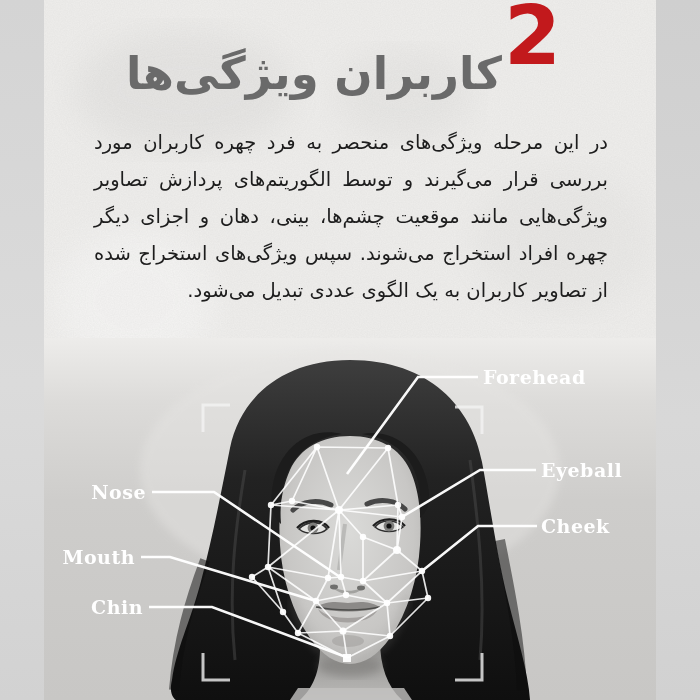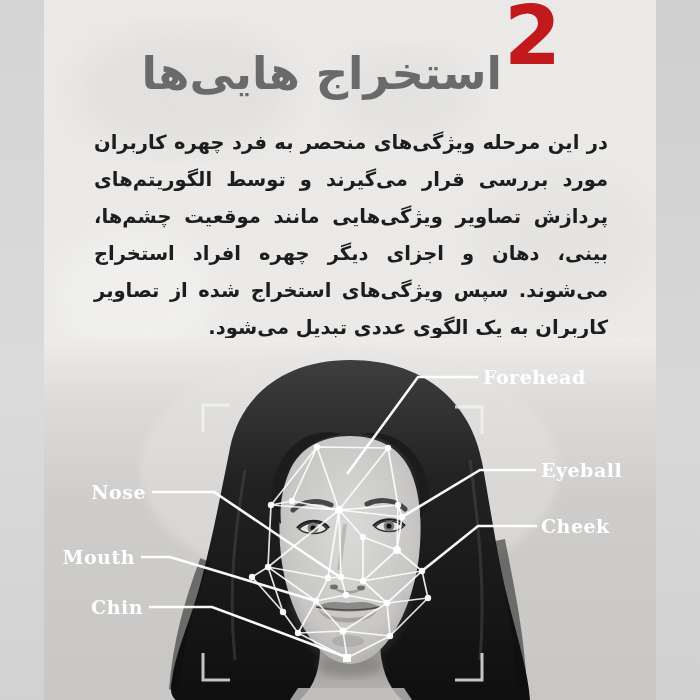--- a/index.html
+++ b/index.html
@@ -9,21 +9,21 @@
   .margin-band{position:absolute;top:0;height:700px;}
   .margin-band.left{left:0;width:44px;background:linear-gradient(180deg,#d4d4d4,#dbdbdb 55%,#d2d2d2);}
   .margin-band.right{right:0;width:44px;background:linear-gradient(180deg,#cfcfcf,#d8d8d8 60%,#d1d1d1);}
   .poster{position:absolute;left:44px;top:0;width:612px;height:700px;background:#efeeec;}
   .texture{position:absolute;left:0;top:0;}
   .step-number{position:absolute;left:504px;top:-6px;font-size:82px;line-height:84px;
                font-weight:bold;color:#c2191c;letter-spacing:-2px;}
   .page-title{position:absolute;right:198px;top:16px;font-size:45px;line-height:56px;
               font-weight:bold;color:#6a6a6a;direction:rtl;white-space:nowrap;}
   .intro-text{position:absolute;left:94px;top:124px;width:514px;direction:rtl;
-              text-align:justify;font-weight:bold;font-size:19.5px;line-height:37px;
+              text-align:justify;font-weight:normal;font-size:19.5px;line-height:37px;
               color:#1d1d1d;margin:0;}
   .figure-svg{position:absolute;left:44px;top:338px;}
   .mesh-line{stroke:#ffffff;stroke-opacity:.88;stroke-width:1.7;fill:none;}
   .callout{stroke:#ffffff;stroke-width:2.6;fill:none;stroke-opacity:.97;}
   .bracket{stroke:#f3f3f2;stroke-width:3;fill:none;stroke-opacity:.8;}
   .mesh-dot{fill:#ffffff;fill-opacity:.95;}
   .feature-label{font-family:"DejaVu Serif",serif;font-weight:bold;font-size:19px;
                  fill:#ffffff;letter-spacing:.5px;}
 </style>
 </head>
@@ -49,21 +49,21 @@
       <ellipse cx="140" cy="90" rx="110" ry="60" fill="#9a9a98" opacity="0.10" filter="url(#soft)"></ellipse>
       <ellipse cx="360" cy="95" rx="70" ry="45" fill="#a8a8a6" opacity="0.10" filter="url(#soft)"></ellipse>
       <ellipse cx="520" cy="240" rx="90" ry="70" fill="#b0b0ae" opacity="0.08" filter="url(#soft)"></ellipse>
       <ellipse cx="90" cy="300" rx="80" ry="70" fill="#ffffff" opacity="0.35" filter="url(#soft)"></ellipse>
       <rect x="0" y="0" width="612" height="700" filter="url(#grain)"></rect>
     </svg>
   </div>
 
   <div class="step-number">2</div>
 
-  <h1 class="page-title">استخراج هایی‌ها</h1>
+  <h1 class="page-title">کاربران ویژگی‌ها</h1>
 
   <p class="intro-text">در این مرحله ویژگی‌های منحصر به فرد چهره کاربران مورد بررسی قرار می‌گیرند و توسط الگوریتم‌های پردازش تصاویر ویژگی‌هایی مانند موقعیت چشم‌ها، بینی، دهان و اجزای دیگر چهره افراد استخراج می‌شوند. سپس ویژگی‌های استخراج شده از تصاویر کاربران به یک الگوی عددی تبدیل می‌شود.</p>
 
   <svg class="figure-svg" width="612" height="362" viewBox="44 338 612 362" role="img">
     <defs>
       <linearGradient id="backdrop" x1="0" y1="0" x2="0" y2="1">
         <stop offset="0" stop-color="#edecea"></stop>
         <stop offset="0.18" stop-color="#dcdbd9"></stop>
         <stop offset="0.45" stop-color="#cecdcb"></stop>
         <stop offset="1" stop-color="#c8c7c5"></stop>

